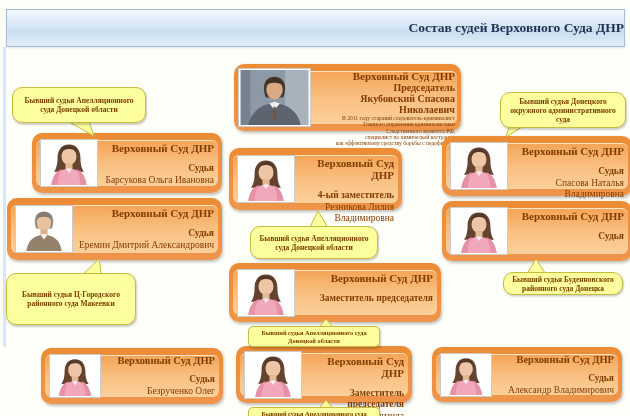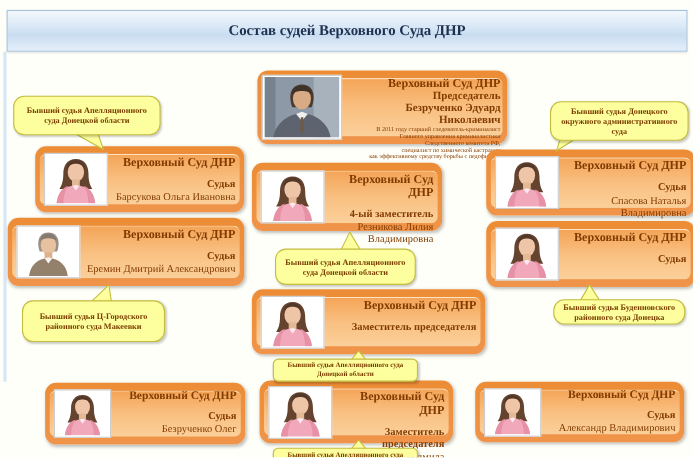--- a/index.html
+++ b/index.html
@@ -6,21 +6,21 @@
   #page{
     position:relative; width:630px; height:416px; overflow:hidden;
     background:#fffffa;
     font-family:"Liberation Serif", serif;
   }
   
   .header-bar{
     position:absolute; left:6px; top:9px; width:617px; height:36px;
     background:linear-gradient(180deg,#f3f8fd 0%,#d9e8f6 40%,#c9ddf0 60%,#e4eefa 100%);
     border:1px solid #a4c0dd; box-shadow:0 1px 2px rgba(0,0,0,.12);
-    display:flex; align-items:center; justify-content:center;
+    display:flex; align-items:center; justify-content:flex-end;
     font-weight:bold; font-size:13.5px; color:#1f3150;
   }
   .left-accent{
     position:absolute; left:3px; top:47px; width:3px; height:300px;
     background:#d8e7f6;
   }
   
   .card{
     position:absolute; border-radius:10px;
     background:linear-gradient(180deg,#ec8c35 0%,#ef944a 100%);
@@ -130,21 +130,21 @@
   <div class="card chair" style="left:234px;top:64px;width:227px;height:67px">
     <div class="card-inner"></div>
     <div class="photo">
         <svg>
           <use href="#av-chair"></use>
         </svg>
       </div>
     <div class="card-text">
       <div class="org">Верховный Суд ДНР</div>
       <div class="role">Председатель</div>
-      <div class="name">Безрученко Эдуард Николаевич</div>
+      <div class="name">Якубовский Спасова Николаевич</div>
       <div class="bio">В 2011 году старший следователь-криминалист</div>
       <div class="bio">Главного управления криминалистики</div>
       <div class="bio">Следственного комитета РФ,</div>
       <div class="bio">специалист по химической кастрации</div>
       <div class="bio">как эффективному средству борьбы с педофилией</div>
     </div>
   </div>
 
   <div class="card" style="left:229px;top:148px;width:173px;height:62px">
     <div class="card-inner"></div>
@@ -224,21 +224,21 @@
           <use href="#av-m"></use>
         </svg>
       </div>
     <div class="card-text">
       <div class="org">Верховный Суд ДНР</div>
       <div class="role">Судья</div>
       <div class="name">Еремин Дмитрий Александрович</div>
     </div>
   </div>
 
-  <div class="callout" style="left:20px;top:273px;width:130px;height:38px">
+  <div class="callout" style="left:6px;top:273px;width:130px;height:52px">
     <span>Бывший судья Ц-Городского районного суда Макеевки</span>
   </div>
 
   <div class="card small" style="left:41px;top:348px;width:182px;height:56px">
     <div class="card-inner"></div>
     <div class="photo">
         <svg>
           <use href="#av-f"></use>
         </svg>
       </div>

